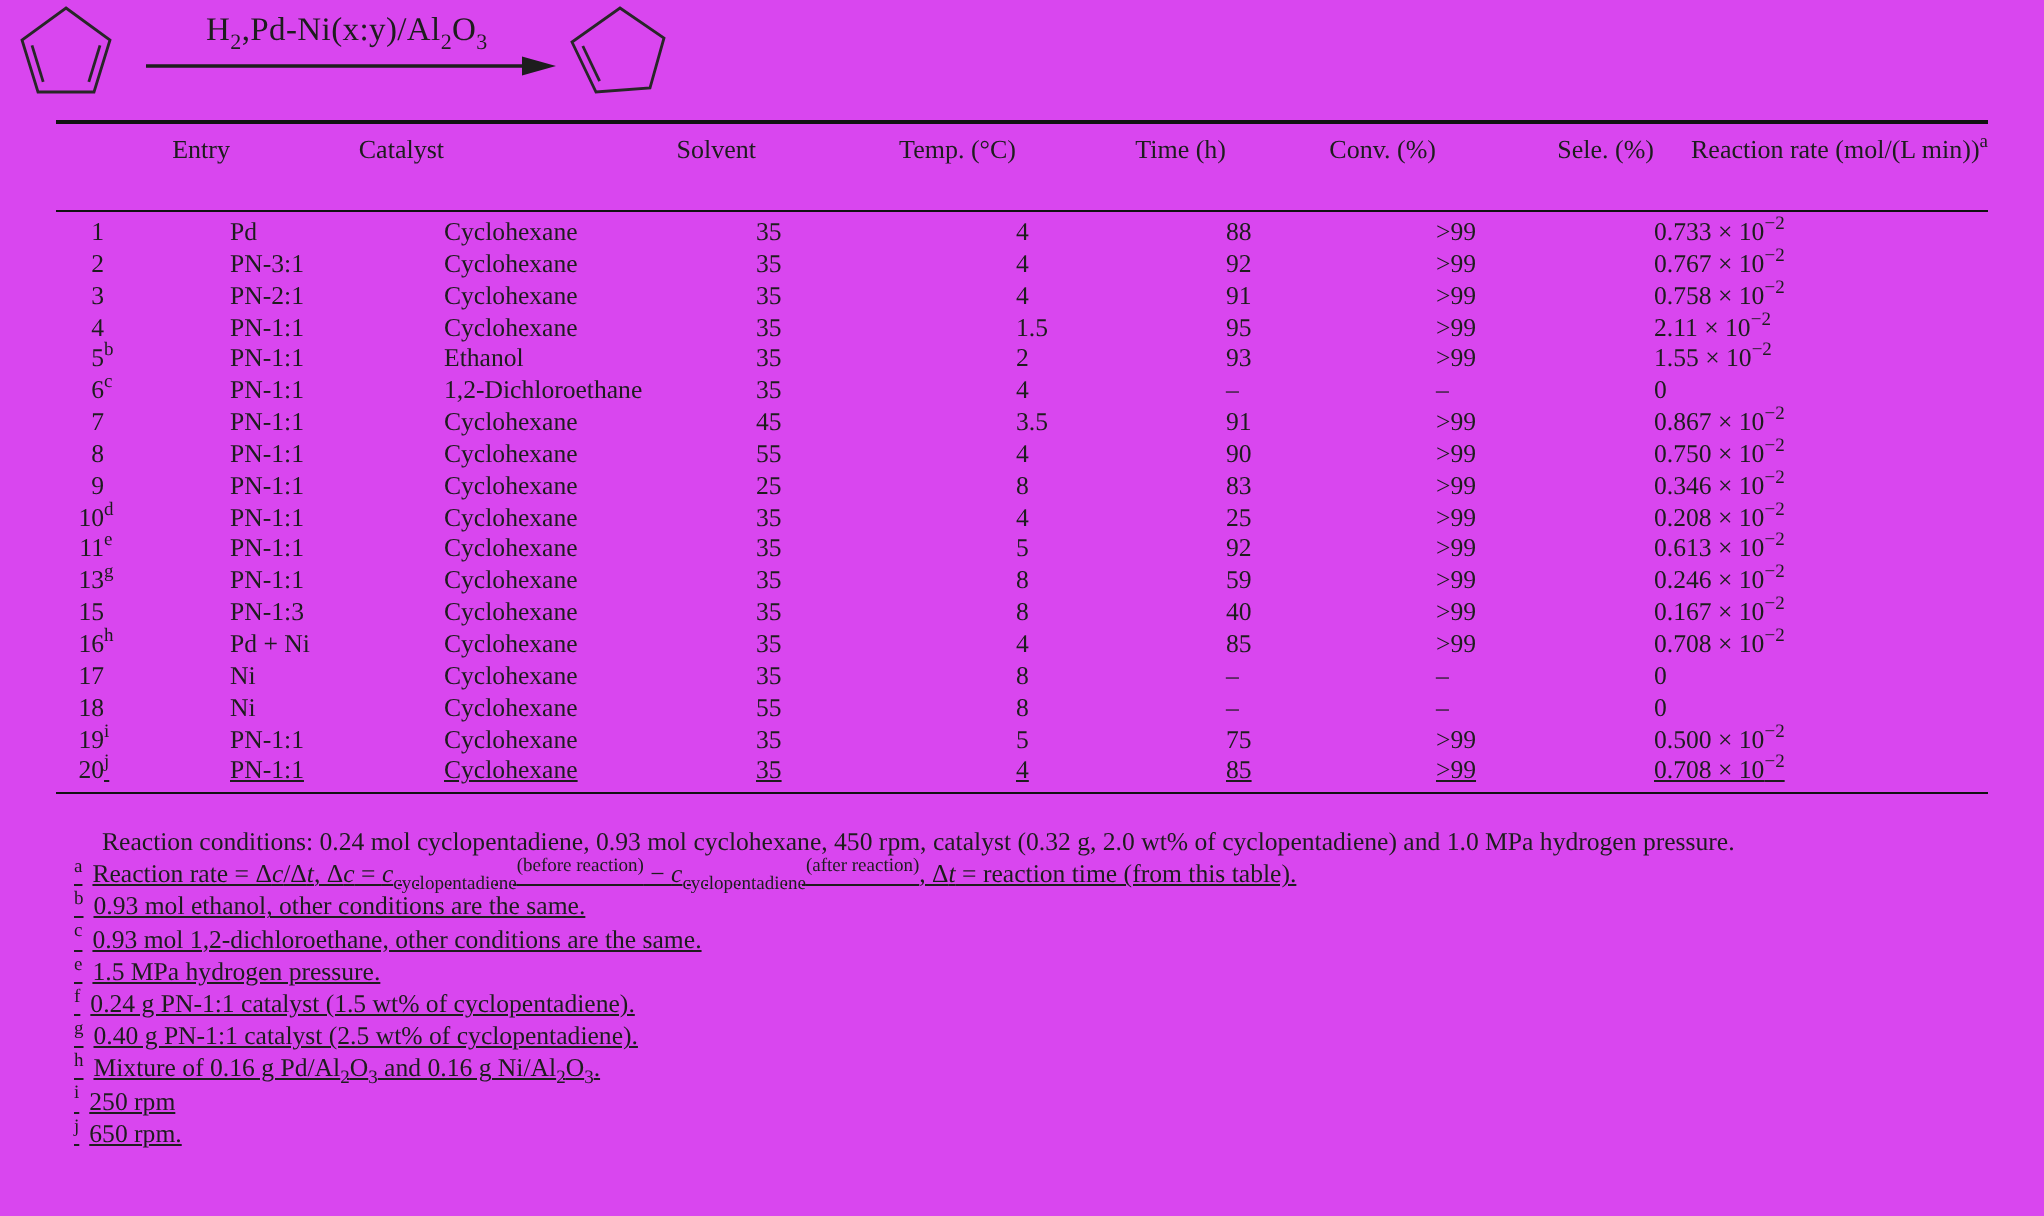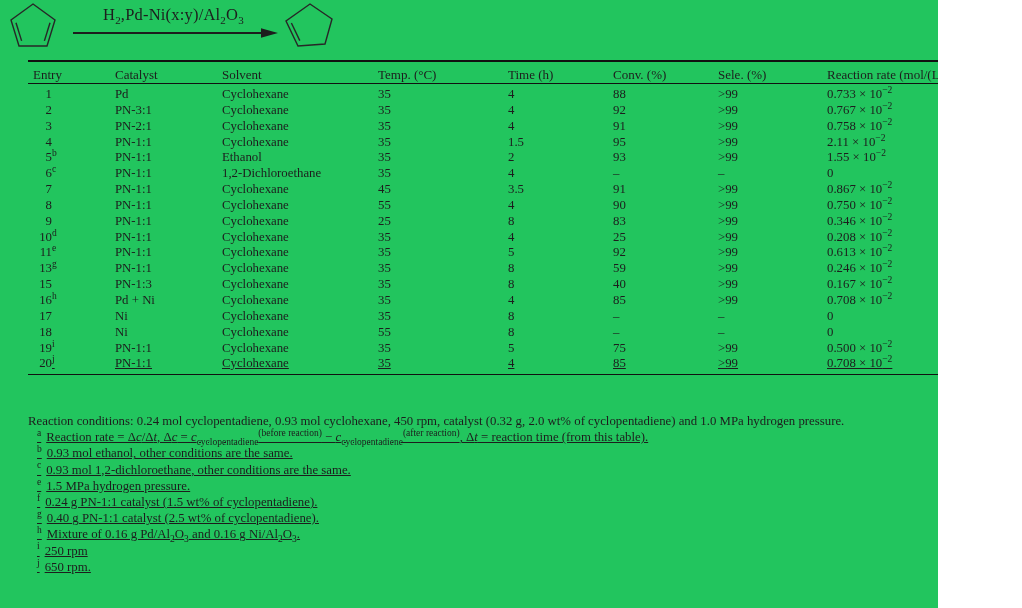--- a/index.html
+++ b/index.html
@@ -1,54 +1,54 @@
 <!DOCTYPE html>
 <html><head>
 <meta charset="utf-8">
 <style>
   html,body{margin:0;padding:0;background:#ffffff;}
   .page{
-    position:relative;width:938px;height:608px;background:#22c55e;overflow:hidden;
+    position:relative;width:1022px;height:608px;background:#d946ef;overflow:hidden;
     font-family:"Liberation Serif","DejaVu Serif",serif;color:#1d1d1d;
   }
   
   .scheme{position:absolute;left:0;top:0;width:420px;height:58px;}
   .scheme svg{position:absolute;left:0;top:0;}
   .reagent-label{
     position:absolute;left:103px;top:5px;font-size:16.5px;letter-spacing:.2px;
     white-space:nowrap;
   }
   .reagent-label sub{font-size:11px;line-height:0;}
   
   table.results{
     position:absolute;left:28px;top:60px;width:966px;
     border-collapse:collapse;table-layout:fixed;
   }
   table.results th{
-    font-weight:normal;font-size:13px;text-align:left;vertical-align:bottom;
+    font-weight:normal;font-size:13px;text-align:right;vertical-align:bottom;
     border-top:2px solid #111;border-bottom:1.7px solid #111;
-    padding:5px 0 0 0;white-space:nowrap;
+    padding:5px 0 22px 0;white-space:nowrap;
   }
   table.results th.col-entry{padding-left:5px;}
   table.results td{
     font-size:12.8px;line-height:15.85px;height:15.85px;padding:0;
     white-space:nowrap;vertical-align:baseline;
   }
   table.results tbody tr:first-child td{padding-top:3px;}
   table.results tbody tr:last-child td{border-bottom:1.7px solid #111;padding-bottom:2px;text-decoration:underline;}
   td.col-entry > span{display:inline-block;min-width:16px;text-align:right;padding-left:8px;}
   sup{font-size:9.5px;line-height:0;}
   sub{font-size:9.5px;line-height:0;}
   .it{font-style:italic;}
   
   .footnotes{
     position:absolute;left:28px;top:413px;width:978px;
     font-size:12.8px;line-height:16.2px;
   }
-  .conditions{white-space:nowrap;}
+  .conditions{white-space:nowrap;margin-left:23px;}
   .fn{padding-left:9px;text-decoration:underline;}
   .fn-marker{font-size:9.5px;margin-right:5px;line-height:0;}
   .fn sup,.fn sub{font-size:9.5px;line-height:0;}
 </style>
 </head>
 <body>
 
 <div class="page">
 
   <div class="scheme">

